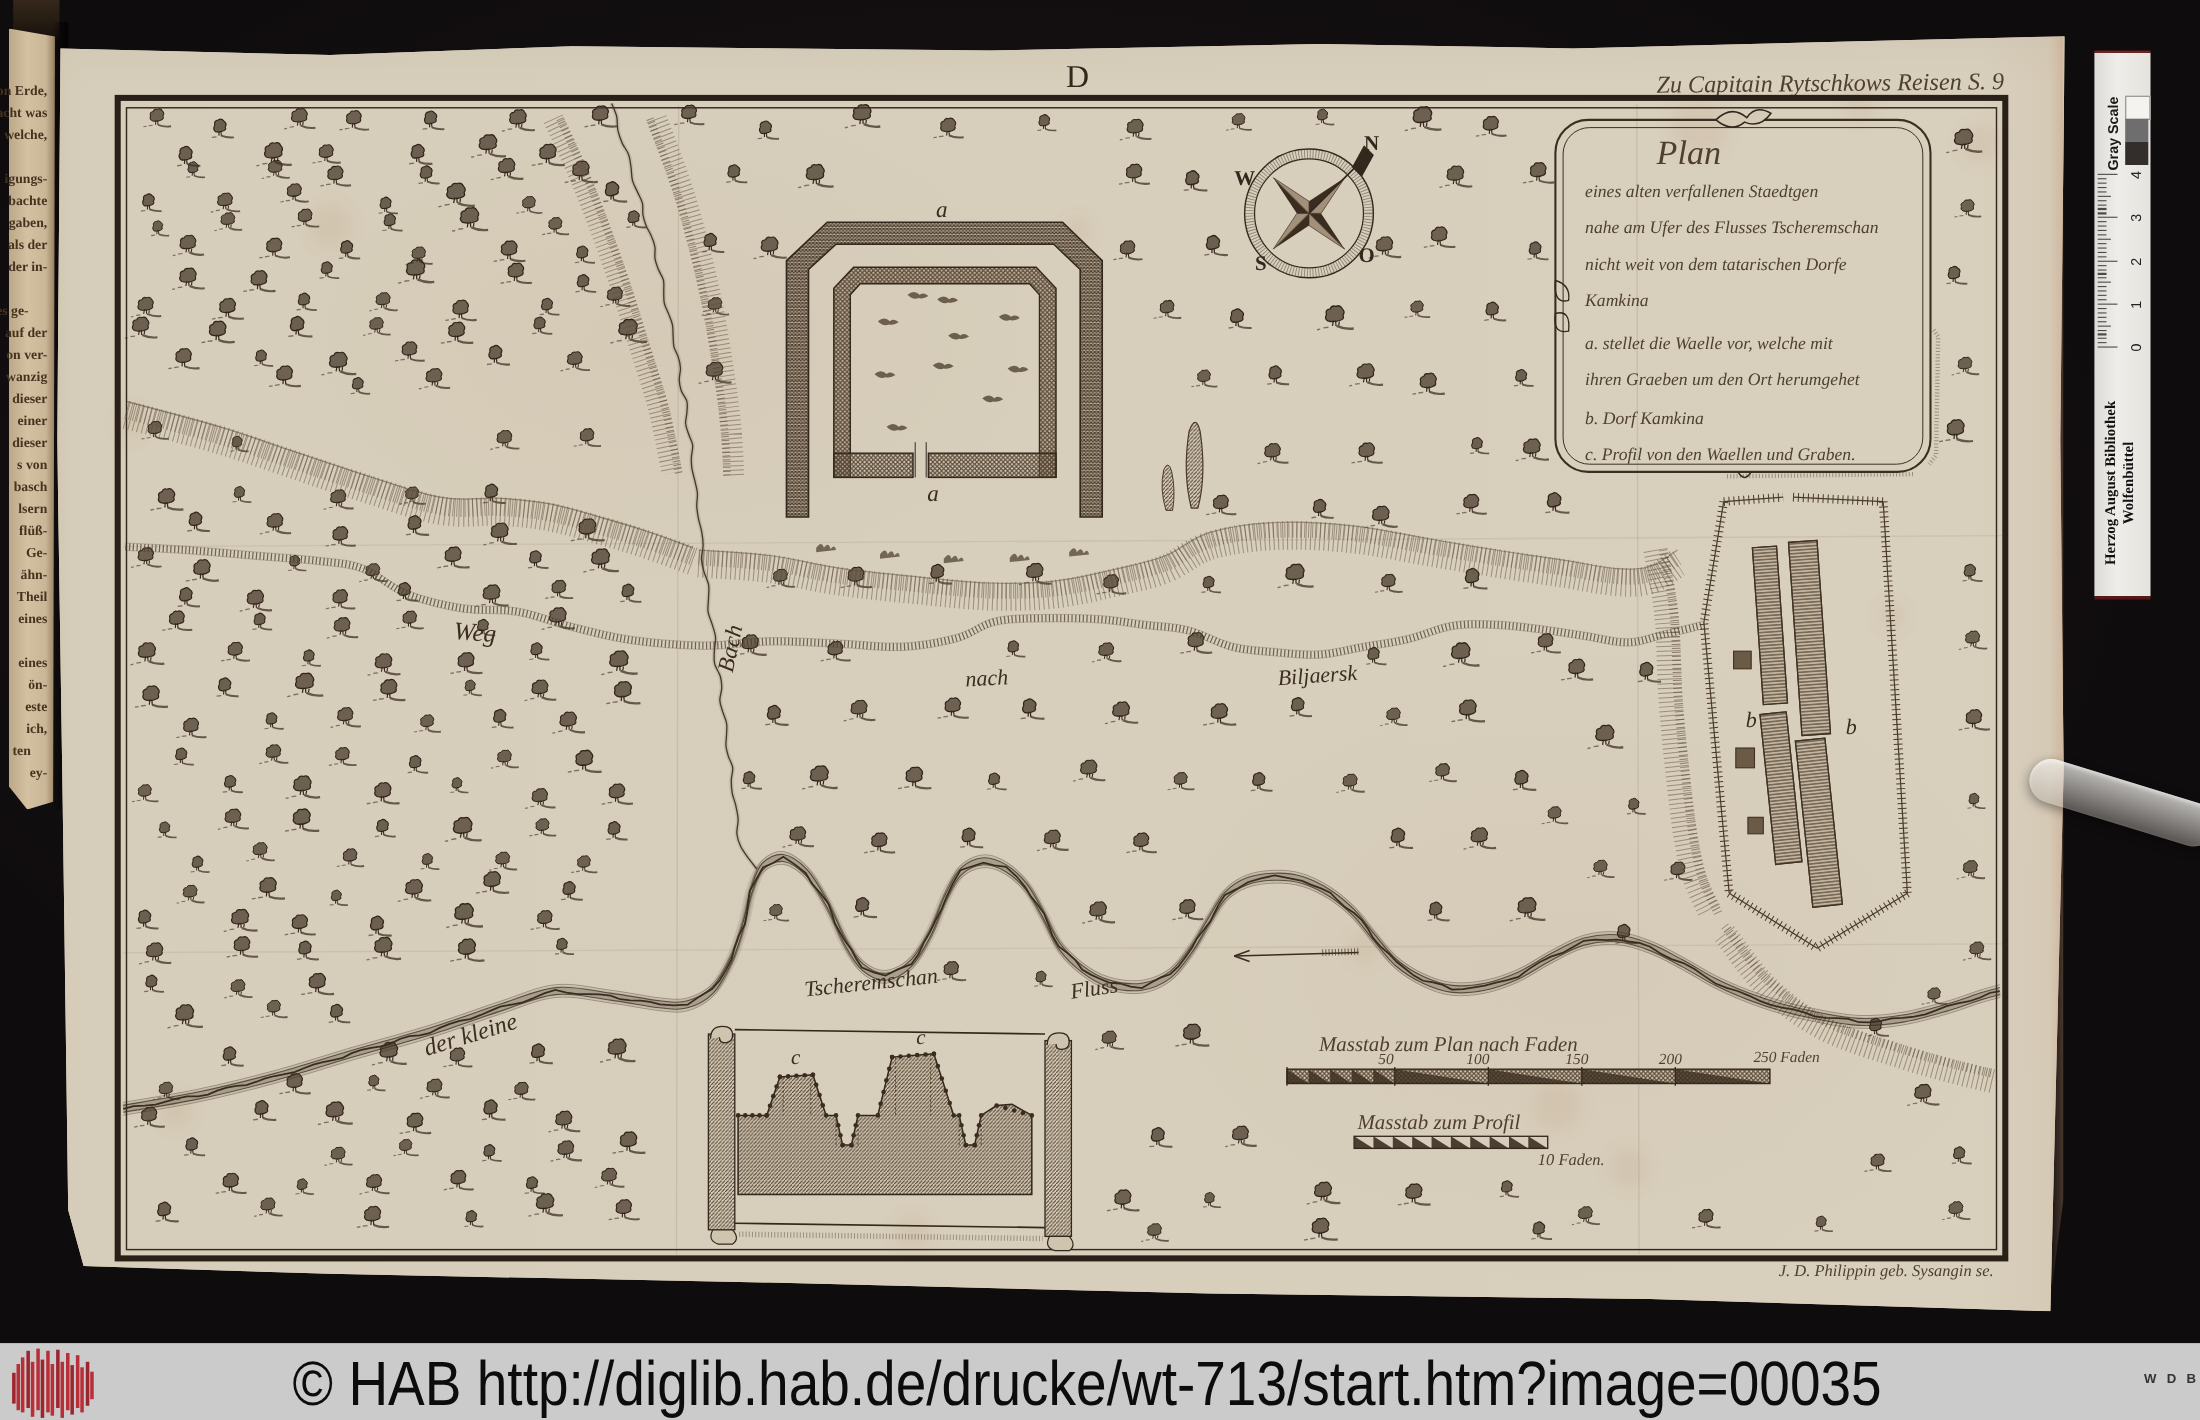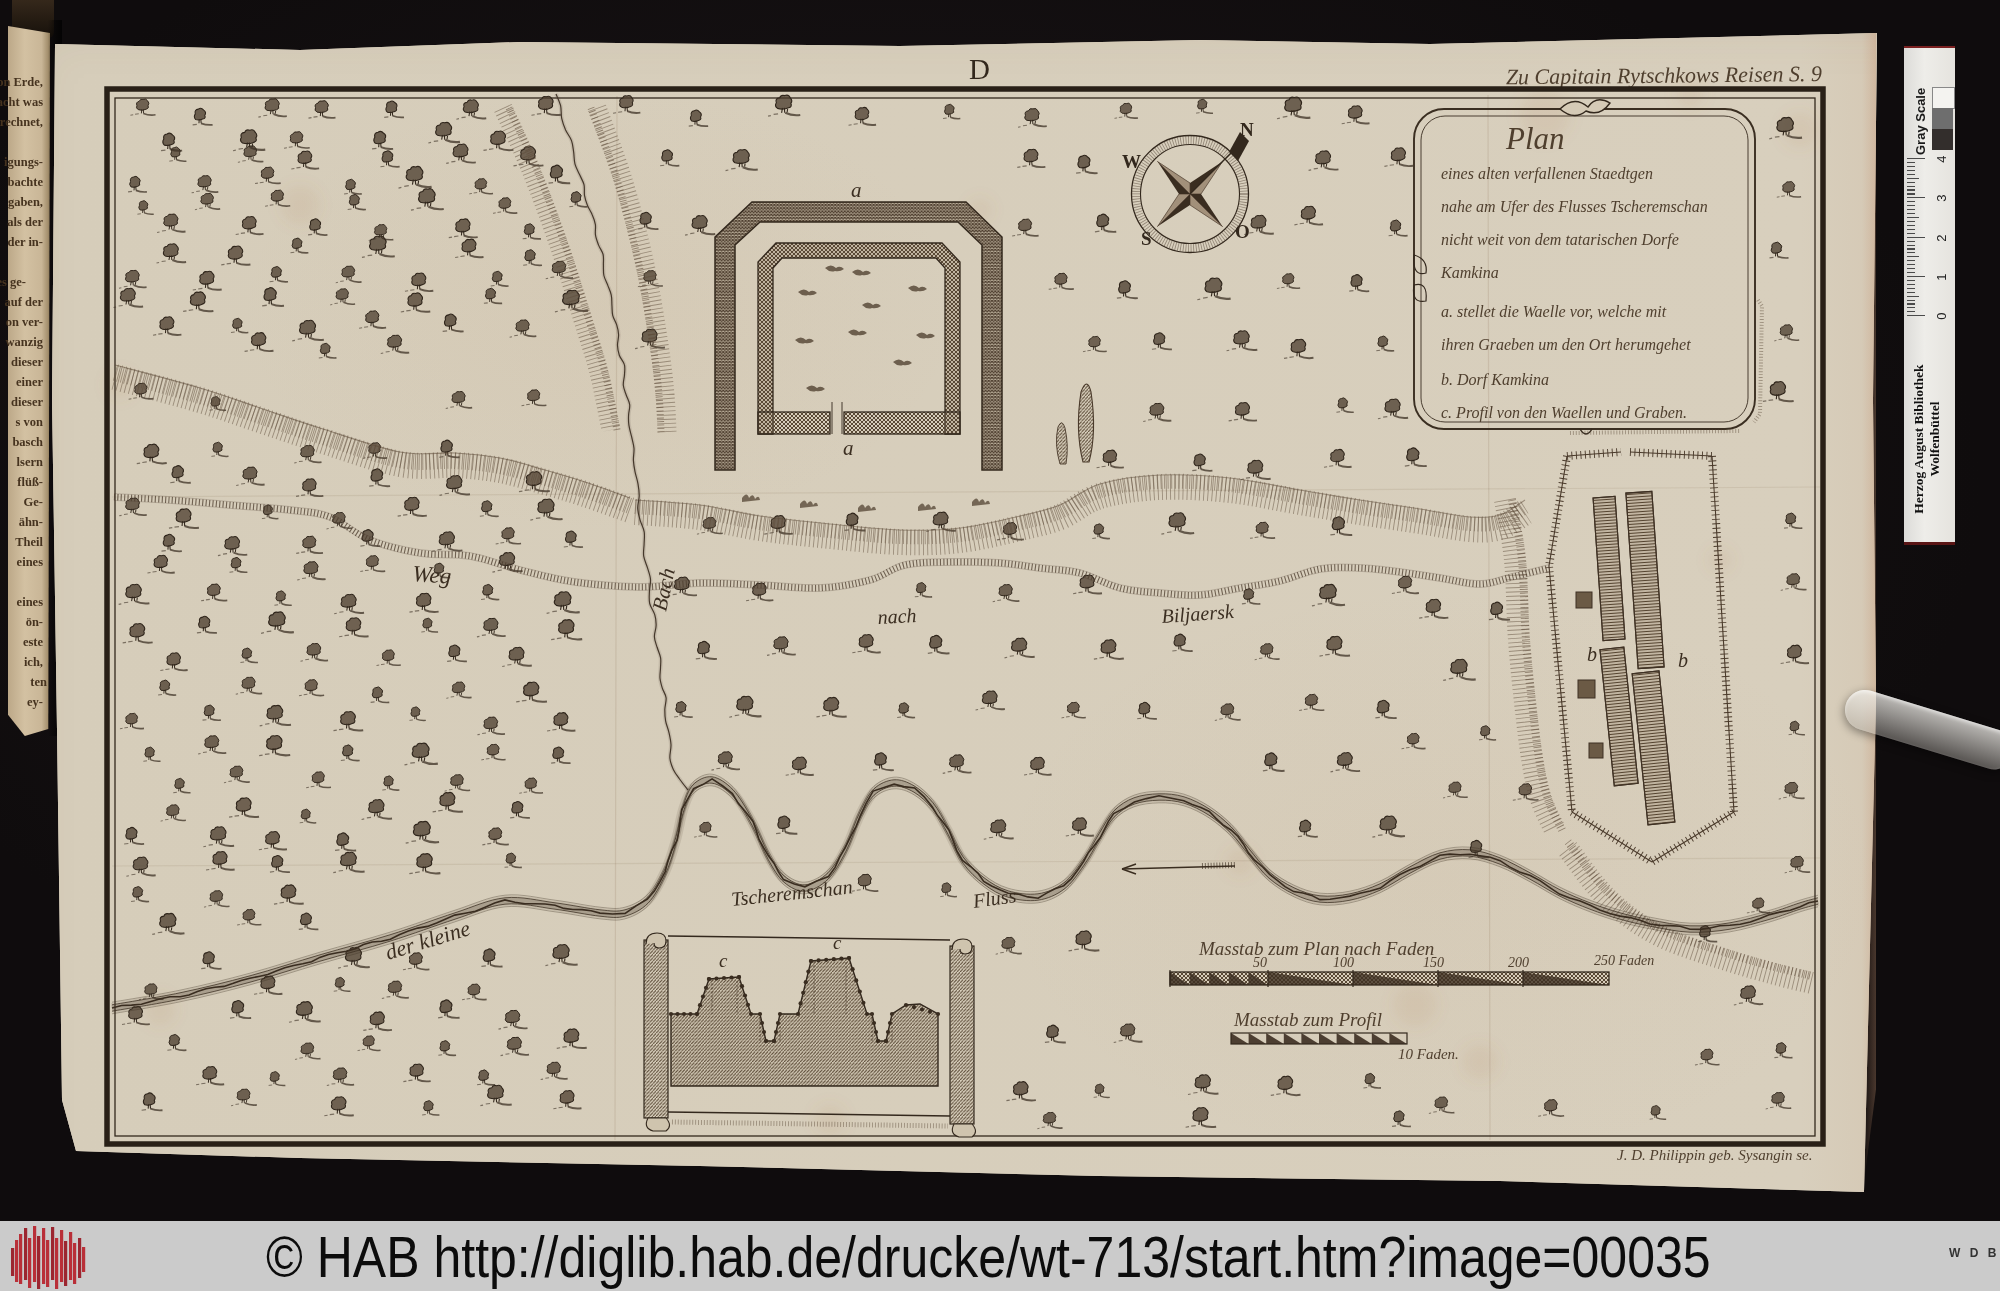--- a/index.html
+++ b/index.html
@@ -11,21 +11,21 @@
 
 <div style="position:absolute;left:0;top:0;width:2000px;height:1291px;background:radial-gradient(ellipse 1500px 900px at 45% 38%, #1c1619 0%, #0f0c0d 72%);"></div>
 
 <div style="position:absolute;left:12px;top:0;width:42px;height:38px;background:linear-gradient(180deg,#35281b,#16100a);border-radius:0 0 6px 6px;"></div>
 
 <div style="position:absolute;left:8px;top:26px;width:42px;height:710px;background:linear-gradient(90deg,#bca888 0%,#d3c1a2 40%,#c9b697 80%,#97825f 100%);clip-path:polygon(0 0,100% 1%,96% 99%,40% 100%,0 97%);"></div>
 
 <div style="position:absolute;left:8px;top:26px;width:40px;height:710px;font-family:'Liberation Serif',serif;font-weight:bold;font-size:12.5px;color:#46331f;">
     <div style="position:absolute;right:5px;top:49px;white-space:nowrap">on Erde,</div>
     <div style="position:absolute;right:5px;top:69px;white-space:nowrap">acht was</div>
-    <div style="position:absolute;right:5px;top:89px;white-space:nowrap">rechnet,</div>
+    <div style="position:absolute;right:5px;top:89px;white-space:nowrap">welche,</div>
     <div style="position:absolute;right:5px;top:129px;white-space:nowrap">igungs-</div>
     <div style="position:absolute;right:5px;top:149px;white-space:nowrap">bachte</div>
     <div style="position:absolute;right:5px;top:169px;white-space:nowrap">gaben,</div>
     <div style="position:absolute;right:5px;top:189px;white-space:nowrap">als der</div>
     <div style="position:absolute;right:5px;top:209px;white-space:nowrap">der in-</div>
     <div style="position:absolute;right:22px;top:249px;white-space:nowrap">ses ge-</div>
     <div style="position:absolute;right:5px;top:269px;white-space:nowrap">auf der</div>
     <div style="position:absolute;right:5px;top:289px;white-space:nowrap">on ver-</div>
     <div style="position:absolute;right:5px;top:309px;white-space:nowrap">wanzig</div>
     <div style="position:absolute;right:5px;top:329px;white-space:nowrap">dieser</div>
@@ -36,21 +36,21 @@
     <div style="position:absolute;right:5px;top:429px;white-space:nowrap">lsern</div>
     <div style="position:absolute;right:5px;top:449px;white-space:nowrap">flüß-</div>
     <div style="position:absolute;right:5px;top:469px;white-space:nowrap">Ge-</div>
     <div style="position:absolute;right:5px;top:489px;white-space:nowrap">ähn-</div>
     <div style="position:absolute;right:5px;top:509px;white-space:nowrap">Theil</div>
     <div style="position:absolute;right:5px;top:529px;white-space:nowrap">eines</div>
     <div style="position:absolute;right:5px;top:569px;white-space:nowrap">eines</div>
     <div style="position:absolute;right:5px;top:589px;white-space:nowrap">ön-</div>
     <div style="position:absolute;right:5px;top:609px;white-space:nowrap">este</div>
     <div style="position:absolute;right:5px;top:629px;white-space:nowrap">ich,</div>
-    <div style="position:absolute;right:1px;top:649px;white-space:nowrap">ten</div>
+    <div style="position:absolute;right:20px;top:649px;white-space:nowrap">ten</div>
     <div style="position:absolute;right:5px;top:669px;white-space:nowrap">ey-</div>
   </div>
 
 <div style="position:absolute;left:48px;top:20px;width:14px;height:716px;background:linear-gradient(90deg,rgba(0,0,0,0.0),rgba(0,0,0,0.5) 60%,rgba(0,0,0,0.75));"></div>
 
 <div style="position:absolute;left:0;top:0;width:2000px;height:1291px;
  background:radial-gradient(520px 320px at 30% 24%, rgba(190,152,112,0.07), transparent 70%),radial-gradient(640px 420px at 72% 68%, rgba(182,142,102,0.06), transparent 70%),linear-gradient(90deg,#d9cfba 0%,#cdc1ab 0.8%,#d6cdba 3%,#d8cfbd 90%,#d3c4af 97%,#c7a68b 99.6%,#b78d72 100%),#d8cfbd;
  clip-path:polygon(55px 44px,300px 50px,520px 42px,900px 46px,1200px 40px,1430px 44px,1877px 33px,1873px 400px,1876px 700px,1864px 1192px,1500px 1181px,1100px 1176px,700px 1166px,300px 1158px,76px 1151px,62px 1100px,57px 730px,52px 400px);
  box-shadow:inset 0 0 70px rgba(115,92,62,0.28);"></div>
 

